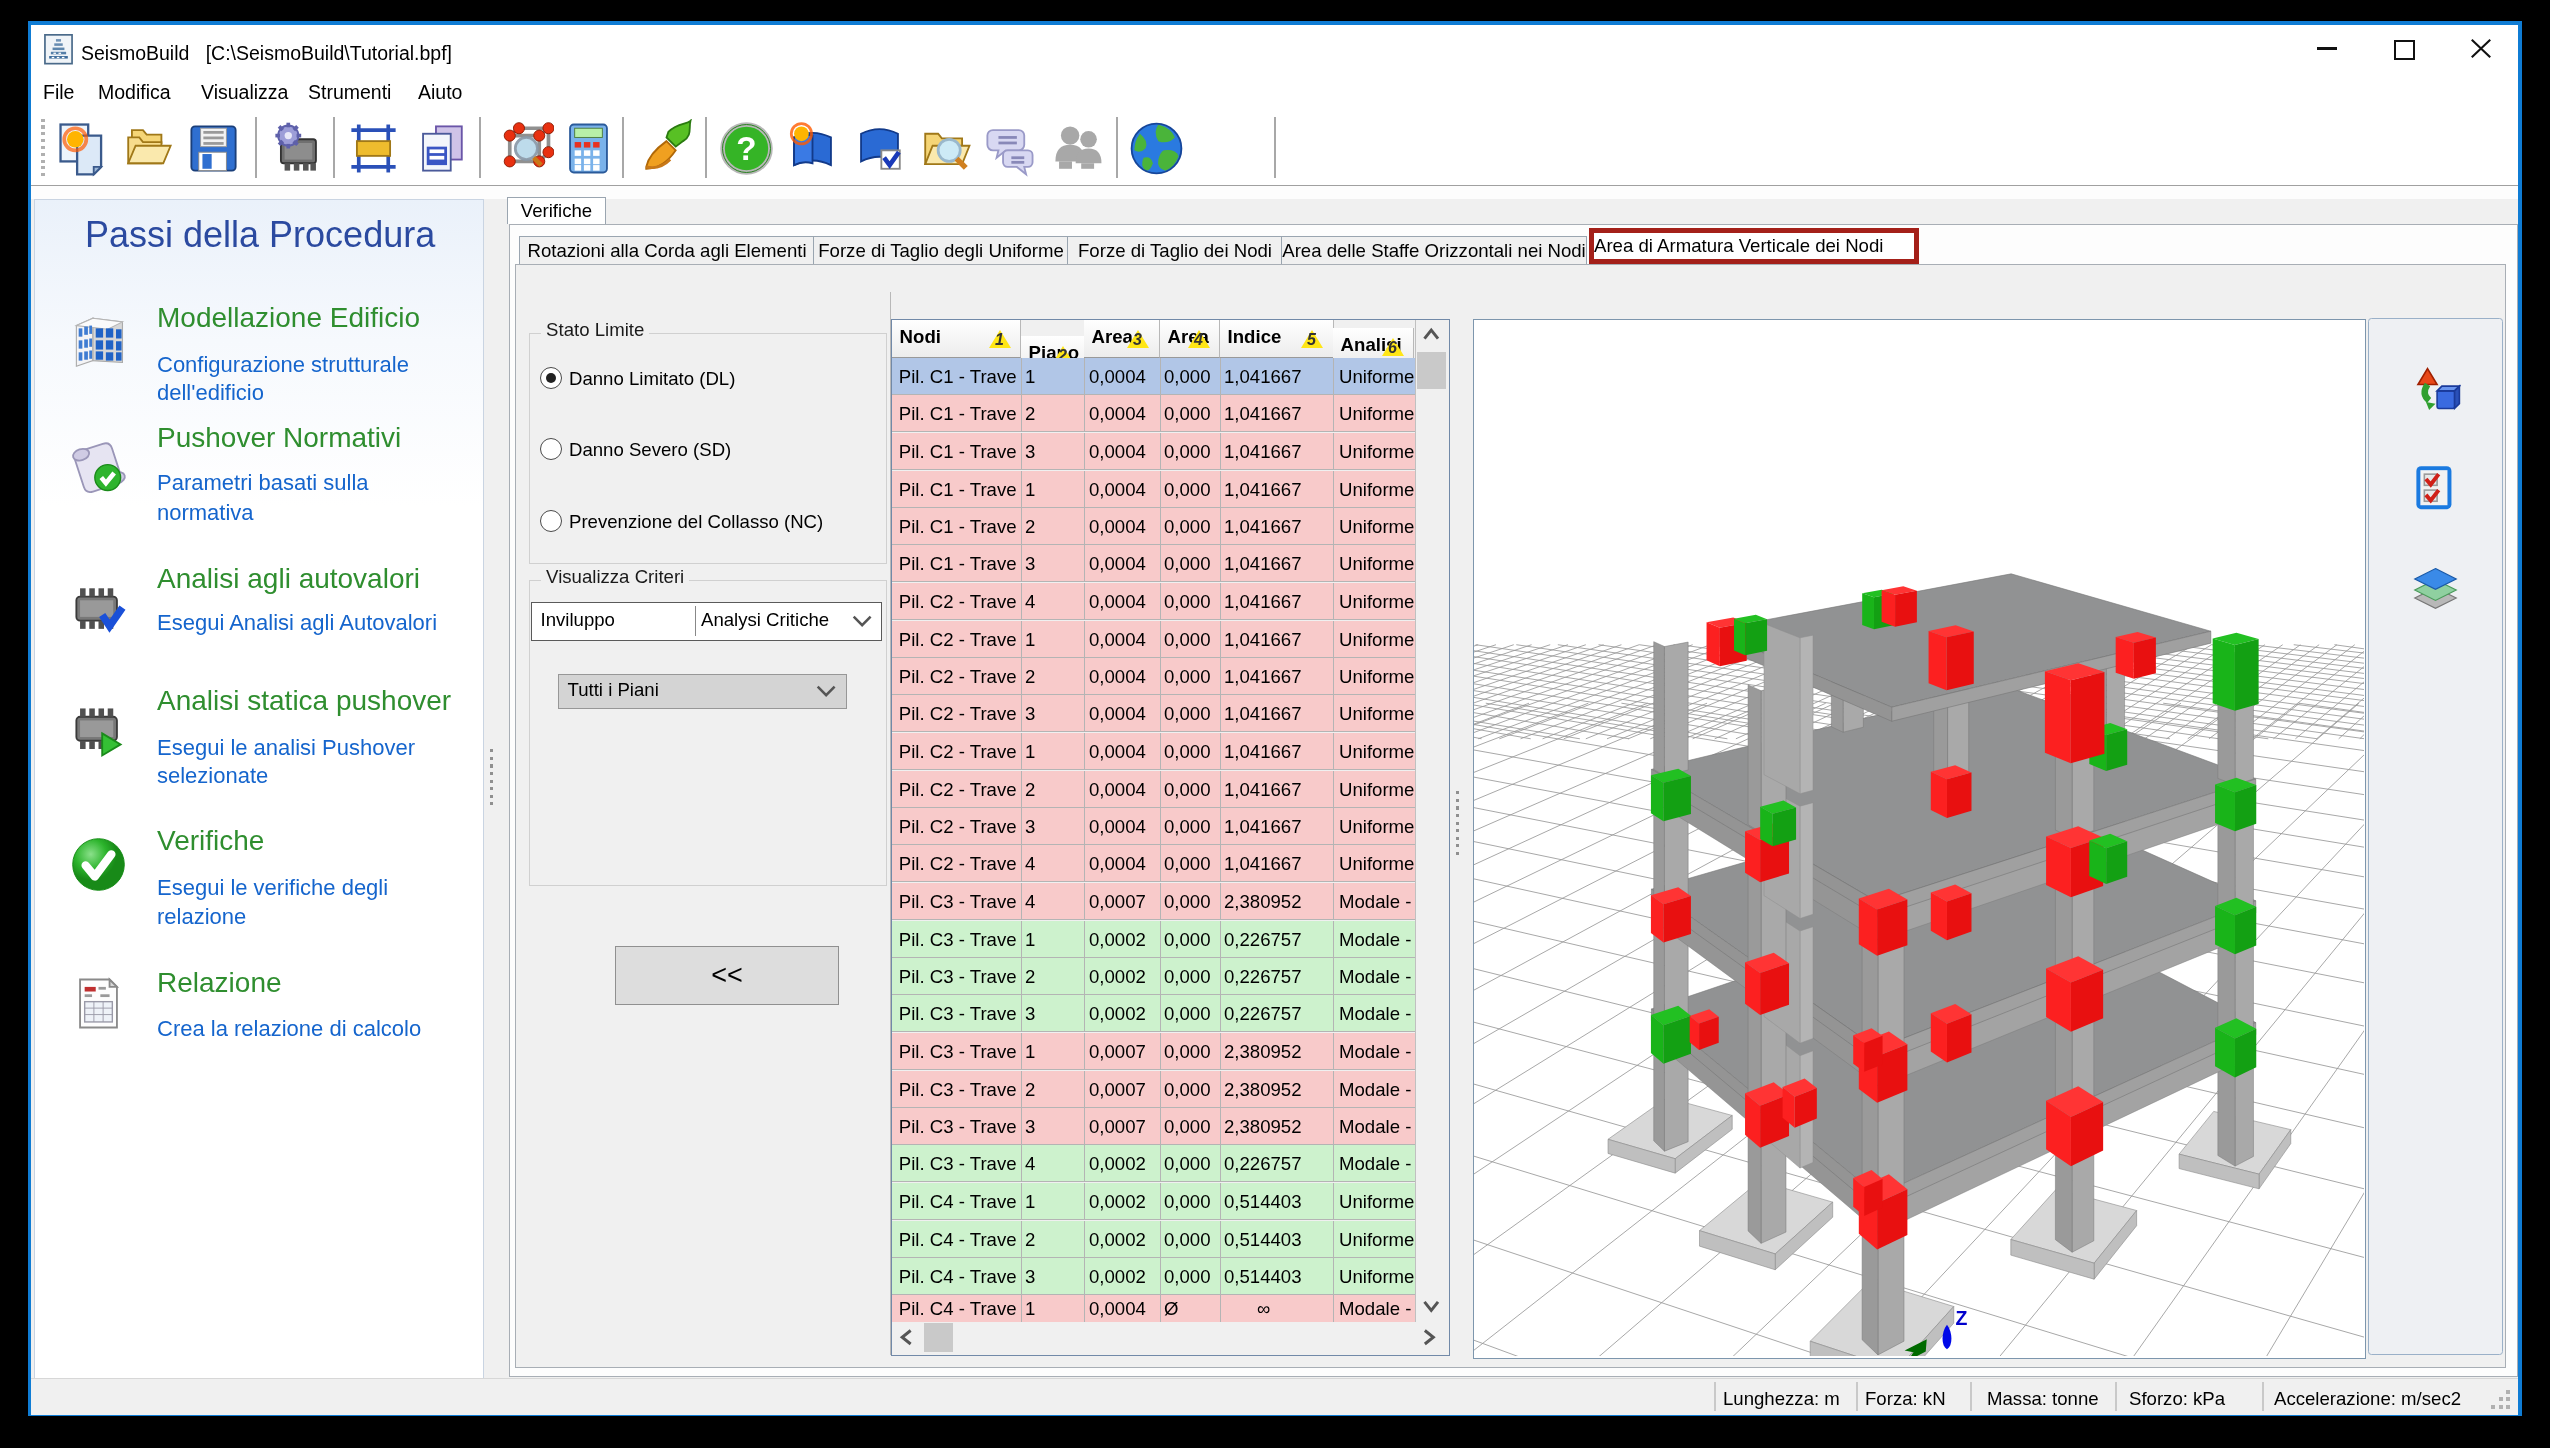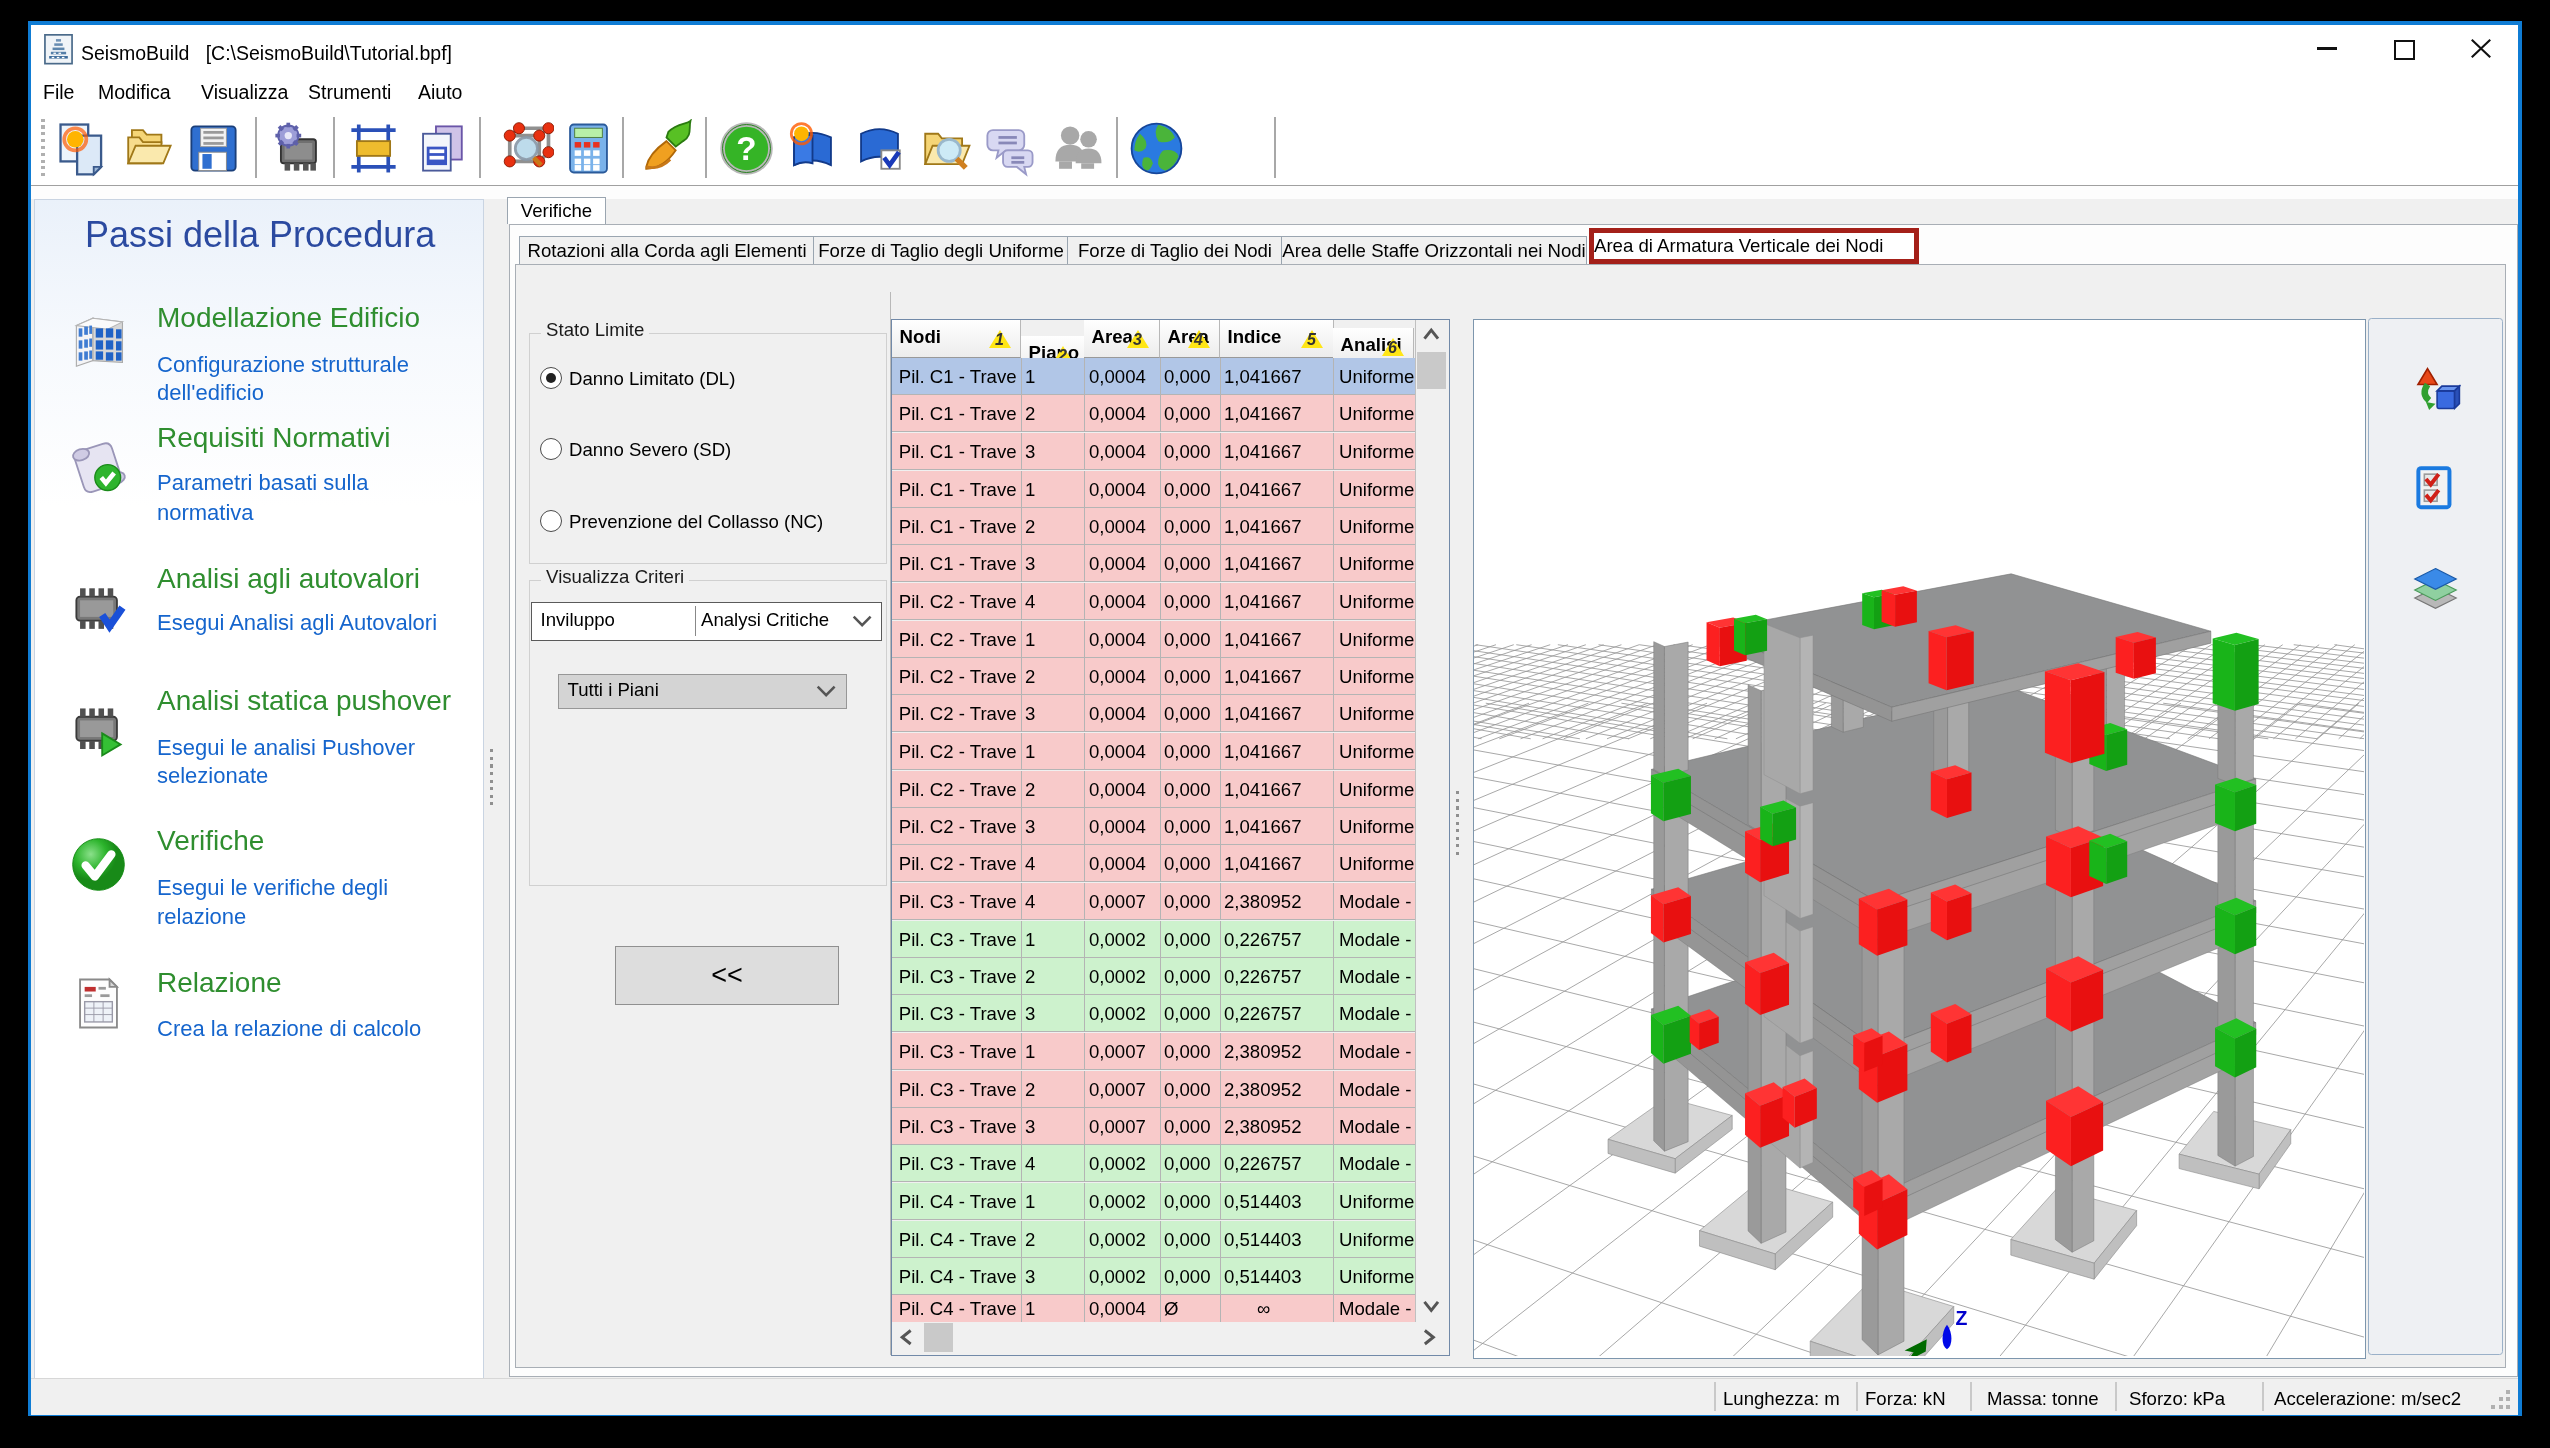--- a/index.html
+++ b/index.html
@@ -300,21 +300,21 @@
     <span style="position:absolute;left:122px;top:180px;font:22px Liberation Sans, sans-serif;color:#1565cd;white-space:nowrap;">dell'edificio</span>
     <div style="position:absolute;left:34px;top:237px;width:59px;height:59px;"><svg width="59" height="59" viewBox="0 0 64 64">
         <g>
           <path d="M18 10 q-8 0 -8 8 l0 30 q0 8 8 8 l26 0 q8 0 8 -8 l0 -30 q0 -8 -8 -8z" fill="#e6e4f2" stroke="#9a96b8" stroke-width="2" transform="rotate(-18 32 32)"></path>
 <ellipse cx="18" cy="14" rx="9" ry="6" fill="#cfcbe4" stroke="#9a96b8" stroke-width="2" transform="rotate(-18 32 32)"></ellipse>
 <ellipse cx="47" cy="50" rx="9" ry="6" fill="#cfcbe4" stroke="#9a96b8" stroke-width="2" transform="rotate(-18 32 32)"></ellipse>
 <circle cx="42" cy="44" r="14" fill="#2eb42e" stroke="#1a8a1a" stroke-width="1.5"></circle>
 <path d="M35 44 l5 6 9 -11" stroke="#fff" stroke-width="5" fill="none"></path>
         </g>
       </svg></div>
-    <span style="position:absolute;left:122px;top:222px;font:28px Liberation Sans, sans-serif;color:#2f8e2f;white-space:nowrap;">Requisiti Normativi</span>
+    <span style="position:absolute;left:122px;top:222px;font:28px Liberation Sans, sans-serif;color:#2f8e2f;white-space:nowrap;">Pushover Normativi</span>
     <span style="position:absolute;left:122px;top:270px;font:22px Liberation Sans, sans-serif;color:#1565cd;white-space:nowrap;">Parametri basati sulla</span>
     <span style="position:absolute;left:122px;top:300px;font:22px Liberation Sans, sans-serif;color:#1565cd;white-space:nowrap;">normativa</span>
     <div style="position:absolute;left:34px;top:380px;width:59px;height:59px;"><svg width="59" height="59" viewBox="0 0 64 64">
         <g>
           <rect x="8" y="18" width="44" height="26" rx="4" fill="#787878" stroke="#3a3a3a" stroke-width="2"></rect>
 <rect x="12" y="22" width="36" height="18" fill="#999"></rect>
 <g fill="#505050">
             <rect x="12" y="44" width="6" height="9"></rect>
             <rect x="22" y="44" width="6" height="9"></rect>
             <rect x="32" y="44" width="6" height="9"></rect>

